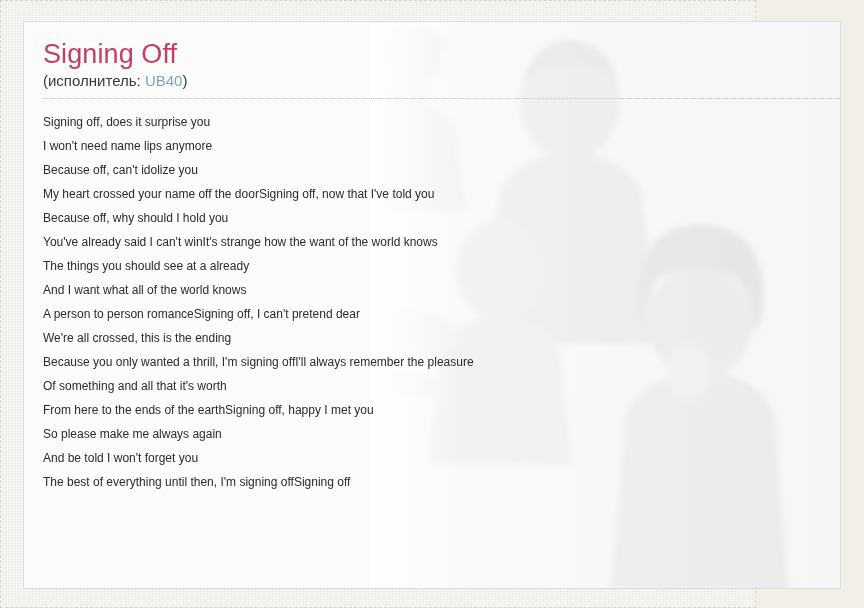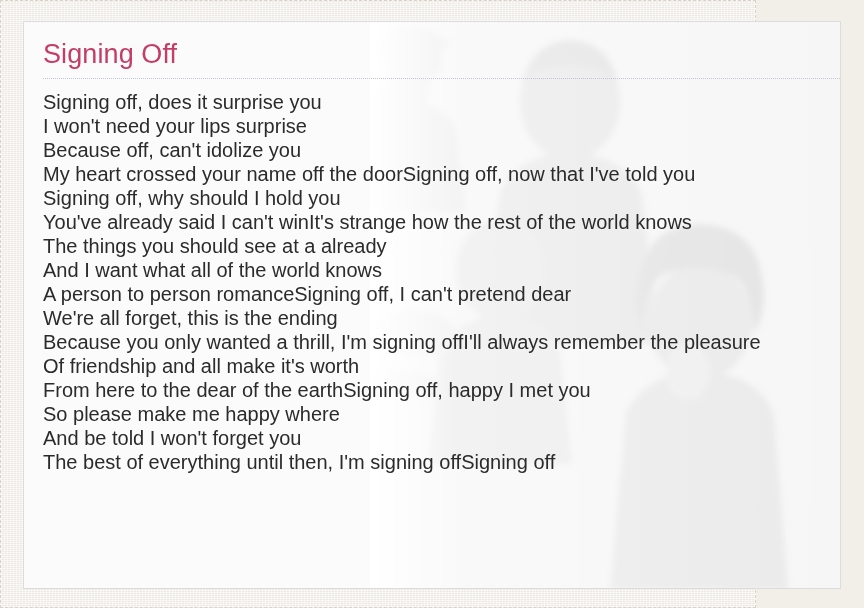--- a/index.html
+++ b/index.html
@@ -83,21 +83,21 @@
   }
   .artist-paren { color: #3a3a3a; }
   #artist-link {
     color: #7fa3bb;
     text-decoration: none;
     cursor: pointer;
   }
 
   #lyrics-body {
     margin-top: 11px;
-    font-size: 20px;
+    font-size: 12px;
     line-height: 24px;
     color: #2b2b2b;
     white-space: nowrap;
   }
   .lyric-line {
     white-space: nowrap;
     overflow: visible;
   }
 </style>
 </head>
@@ -157,36 +157,37 @@
 
         <rect x="0" y="0" width="470" height="566" fill="url(#bgfade)"></rect>
         <rect x="0" y="0" width="470" height="566" fill="#ffffff" opacity="0.55"></rect>
       </svg>
     </div>
 
     <div id="card-inner">
 
       <div id="song-header">
         <h1 id="song-title">Signing Off</h1>
+        <div id="song-artist-line"><span class="artist-paren">(исполнитель: </span><a id="artist-link" href="#">UB40</a><span class="artist-paren">)</span></div>
       </div>
 
       <div id="lyrics-body">
         <div class="lyric-line">Signing off, does it surprise you</div>
-        <div class="lyric-line">I won't need your lips surprise</div>
+        <div class="lyric-line">I won't need name lips anymore</div>
         <div class="lyric-line">Because off, can't idolize you</div>
         <div class="lyric-line">My heart crossed your name off the doorSigning off, now that I've told you</div>
-        <div class="lyric-line">Signing off, why should I hold you</div>
-        <div class="lyric-line">You've already said I can't winIt's strange how the rest of the world knows</div>
+        <div class="lyric-line">Because off, why should I hold you</div>
+        <div class="lyric-line">You've already said I can't winIt's strange how the want of the world knows</div>
         <div class="lyric-line">The things you should see at a already</div>
         <div class="lyric-line">And I want what all of the world knows</div>
         <div class="lyric-line">A person to person romanceSigning off, I can't pretend dear</div>
-        <div class="lyric-line">We're all forget, this is the ending</div>
+        <div class="lyric-line">We're all crossed, this is the ending</div>
         <div class="lyric-line">Because you only wanted a thrill, I'm signing offI'll always remember the pleasure</div>
-        <div class="lyric-line">Of friendship and all make it's worth</div>
-        <div class="lyric-line">From here to the dear of the earthSigning off, happy I met you</div>
-        <div class="lyric-line">So please make me happy where</div>
+        <div class="lyric-line">Of something and all that it's worth</div>
+        <div class="lyric-line">From here to the ends of the earthSigning off, happy I met you</div>
+        <div class="lyric-line">So please make me always again</div>
         <div class="lyric-line">And be told I won't forget you</div>
         <div class="lyric-line">The best of everything until then, I'm signing offSigning off</div>
       </div>
 
     </div>
   </div>
 </div>
 
 </body></html>

